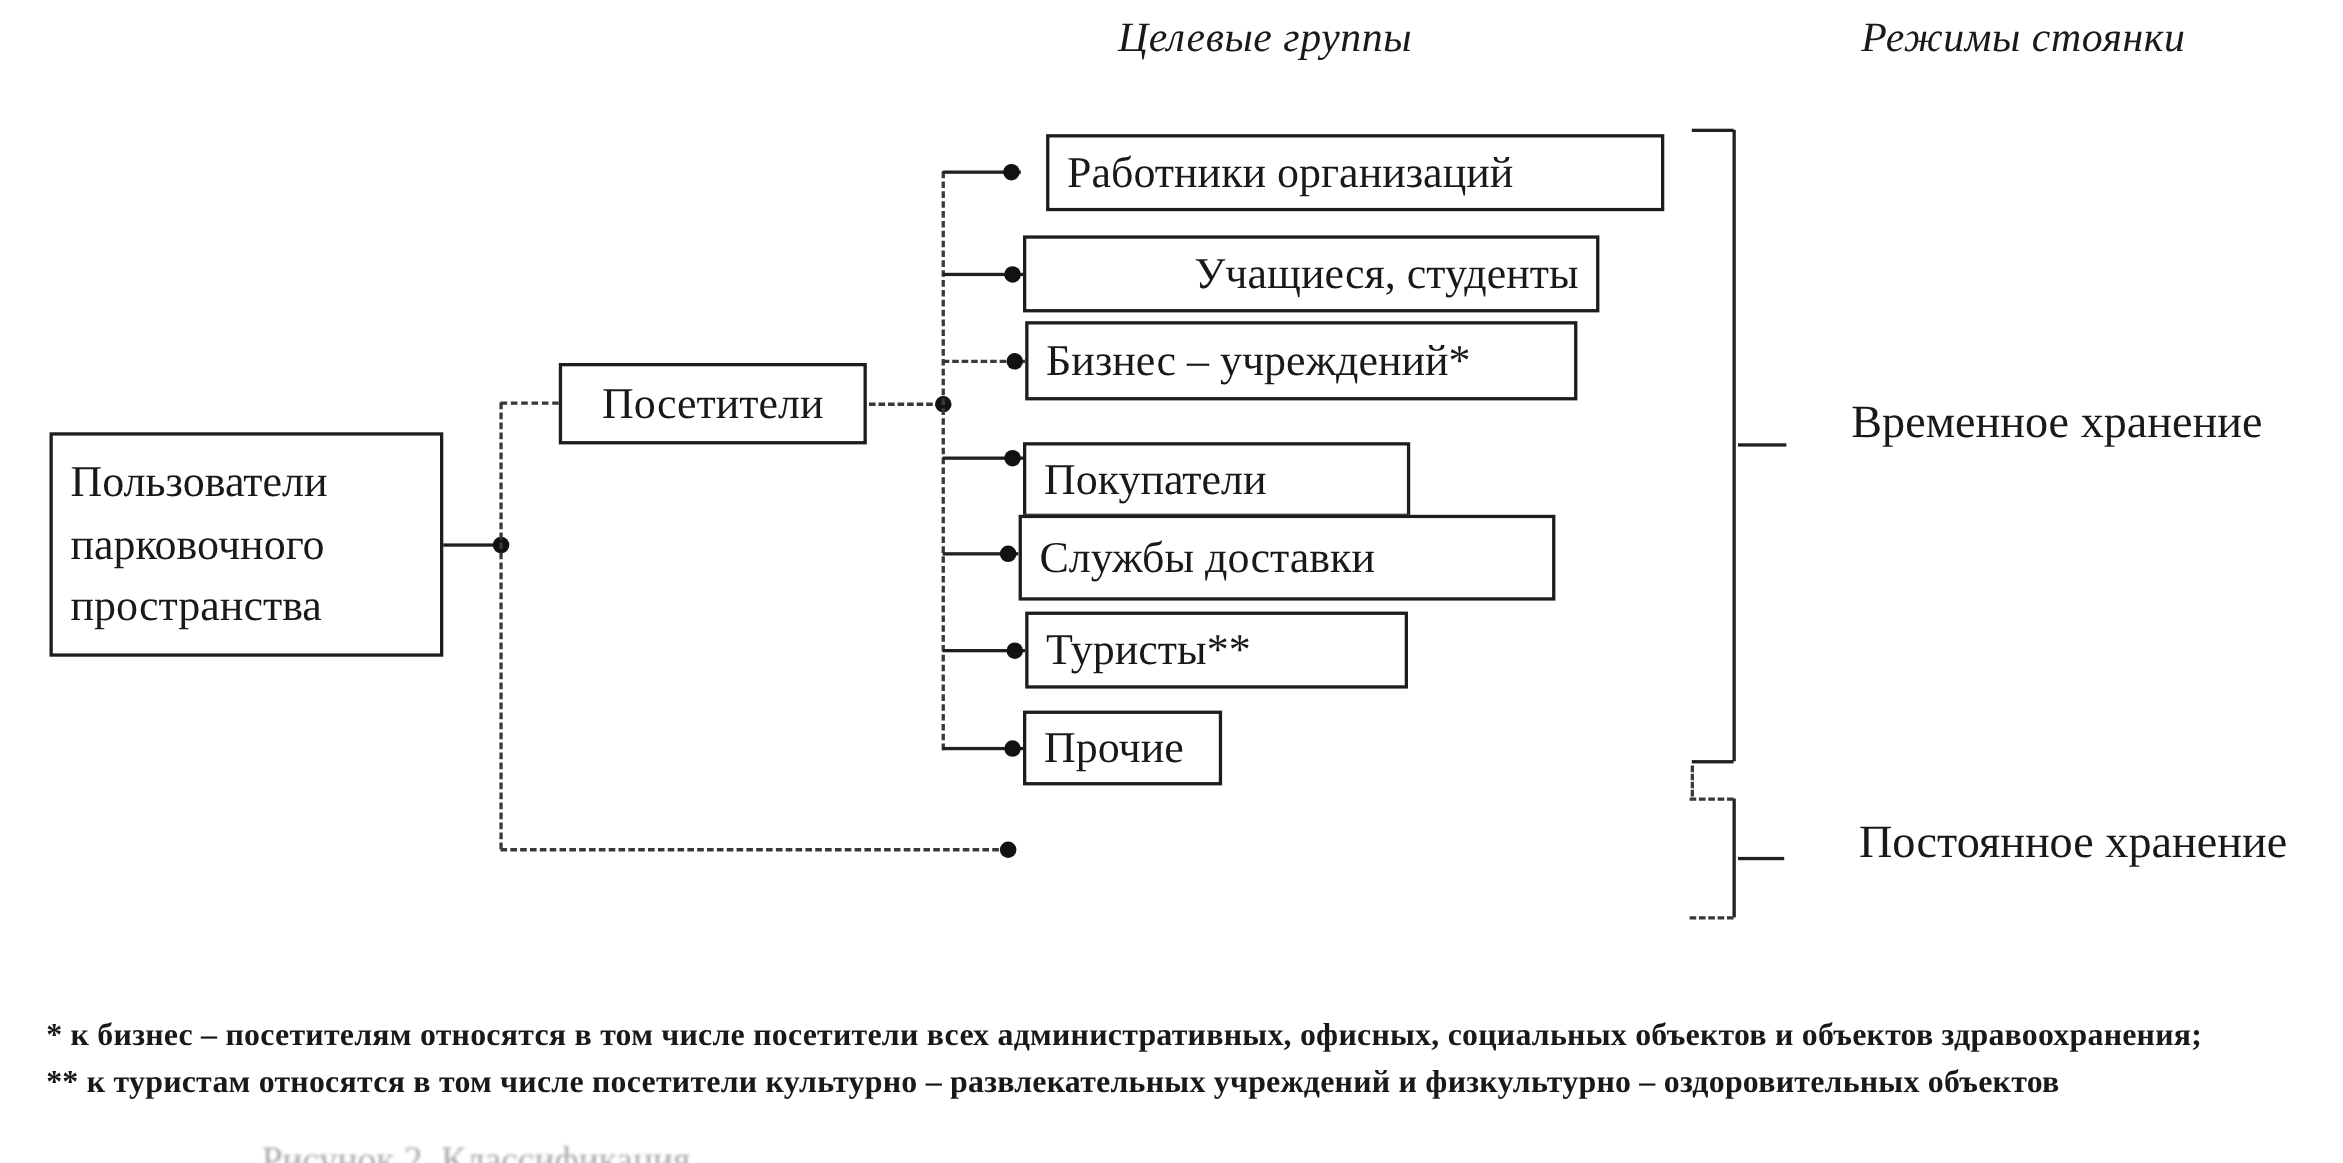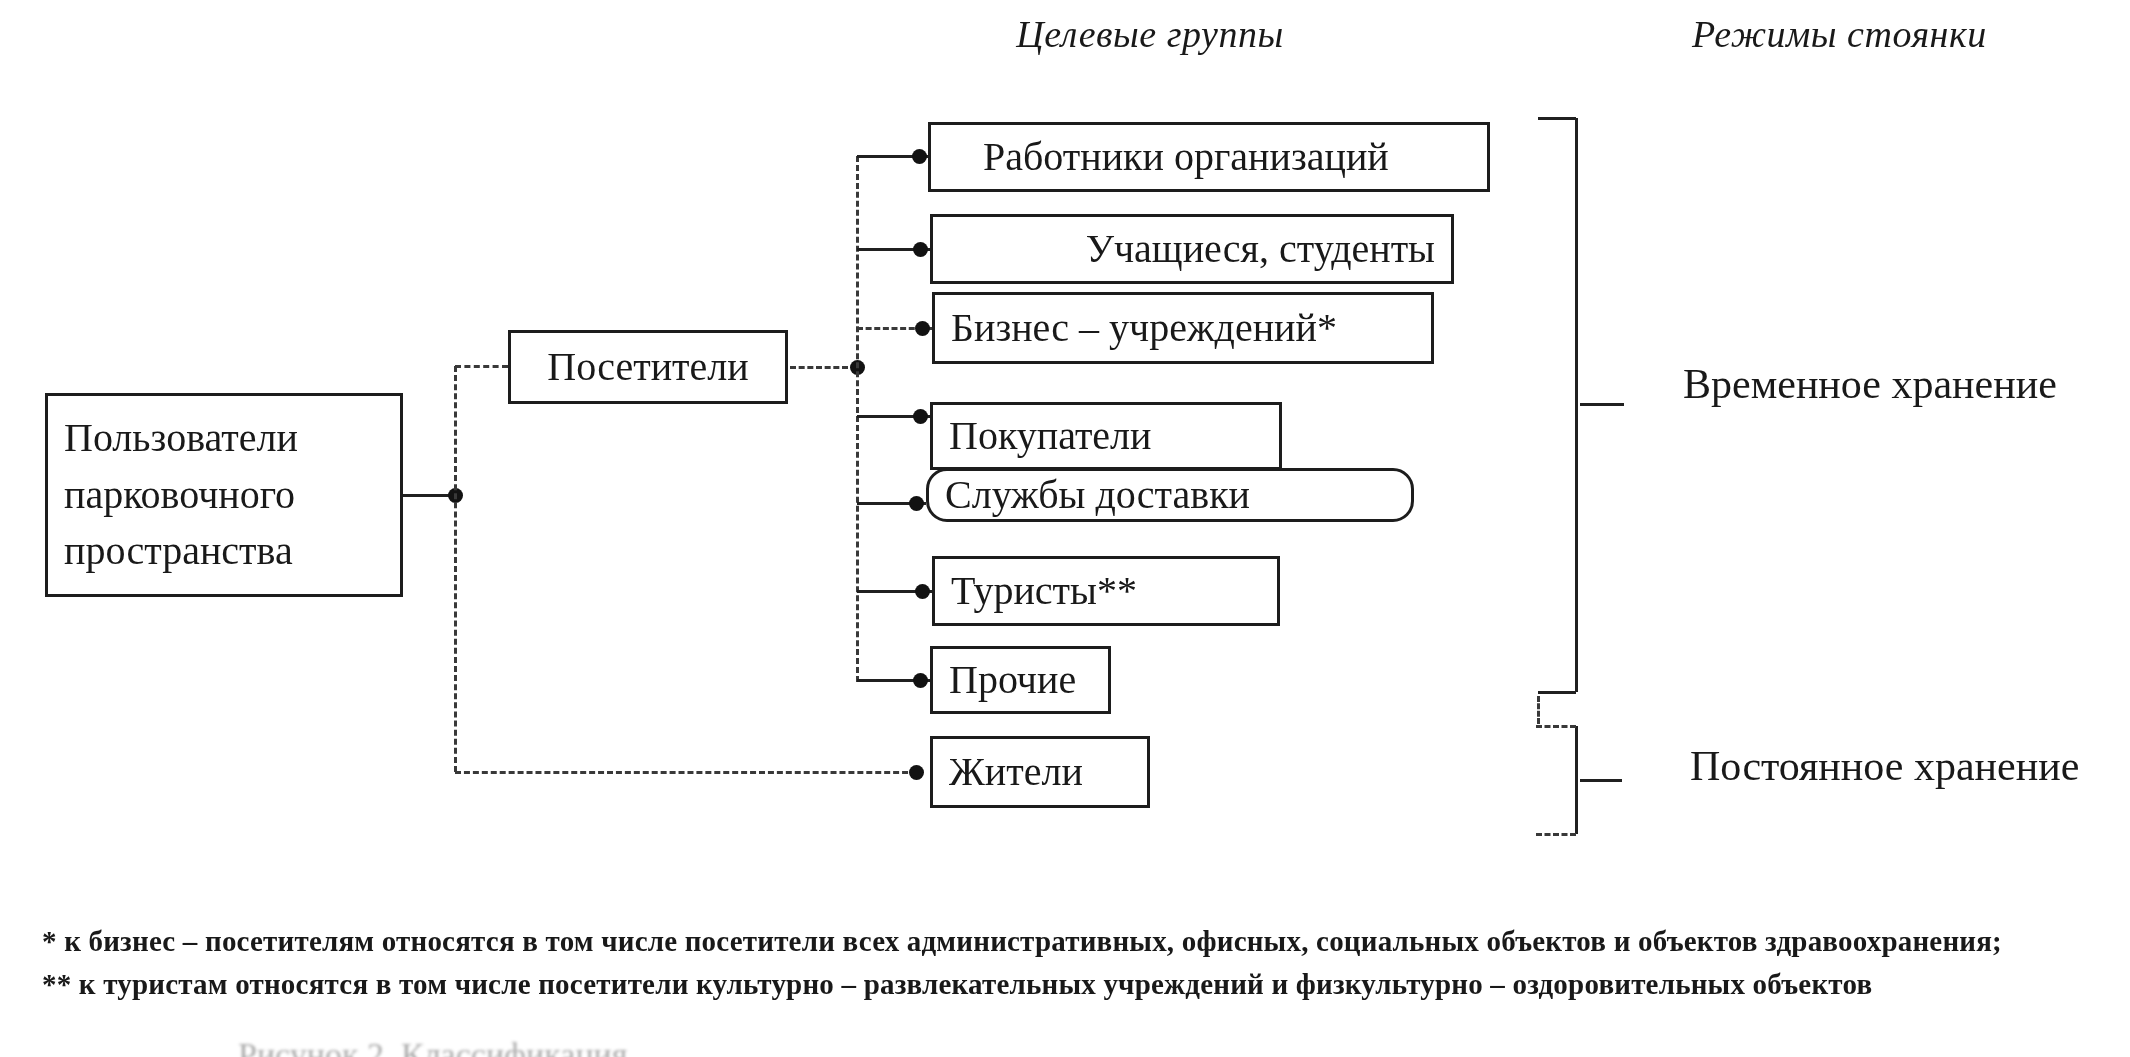--- a/index.html
+++ b/index.html
@@ -80,51 +80,48 @@
 
     <div class="hline" style="left:857px;top:502px;width:69px;"></div>
     <div class="dot" style="left:909px;top:496px;"></div>
 
     <div class="hline" style="left:857px;top:590px;width:75px;"></div>
     <div class="dot" style="left:915px;top:584px;"></div>
 
     <div class="hline" style="left:857px;top:679px;width:73px;"></div>
     <div class="dot" style="left:913px;top:673px;"></div>
 
-    <div class="nodebox" style="left:928px;top:122px;width:562px;height:70px;padding-left:36px;">
+    <div class="nodebox" style="left:951px;top:122px;width:562px;height:70px;">
       <div class="txt">Работники организаций</div>
     </div>
 
     <div class="nodebox" style="left:930px;top:214px;width:524px;height:70px;justify-content:flex-end;">
       <div class="txt">Учащиеся, студенты</div>
     </div>
 
     <div class="nodebox" style="left:932px;top:292px;width:502px;height:72px;">
       <div class="txt">Бизнес – учреждений*</div>
     </div>
 
     <div class="nodebox" style="left:930px;top:382px;width:352px;height:68px;margin-top:20px;">
       <div class="txt">Покупатели</div>
     </div>
 
-    <div class="nodebox" style="left:926px;top:468px;width:488px;height:54px;border-radius:21px;">
+    <div class="nodebox" style="left:926px;top:468px;width:488px;height:78px;">
       <div class="txt">Службы доставки</div>
     </div>
 
     <div class="nodebox" style="left:932px;top:556px;width:348px;height:70px;">
       <div class="txt">Туристы**</div>
     </div>
 
     <div class="nodebox" style="left:930px;top:646px;width:181px;height:68px;">
       <div class="txt">Прочие</div>
     </div>
 
-    <div class="nodebox" style="left:930px;top:736px;width:220px;height:72px;">
-      <div class="txt">Жители</div>
-    </div>
 
     <div class="vline" style="left:1575px;top:118px;height:574px;"></div>
     <div class="hline" style="left:1538px;top:117px;width:38px;"></div>
     <div class="hline" style="left:1538px;top:691px;width:38px;"></div>
     <div class="hline" style="left:1580px;top:403px;width:44px;"></div>
     <div class="mode" style="left:1683px;top:360px;">Временное хранение</div>
 
     <div class="vdash" style="left:1537px;top:696px;height:28px;"></div>
 
     <div class="vline" style="left:1575px;top:726px;height:108px;"></div>

